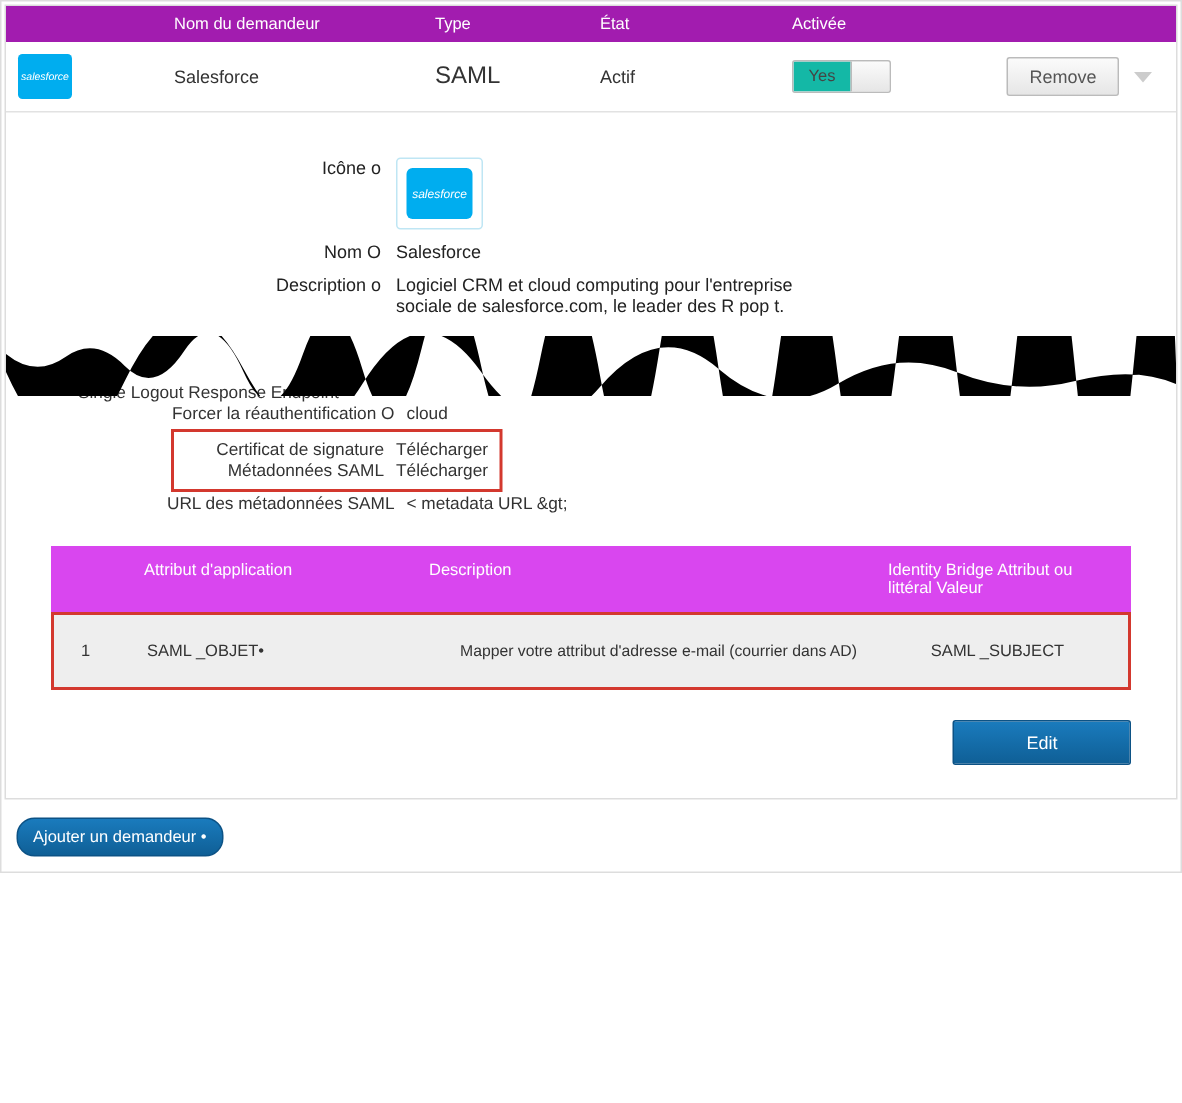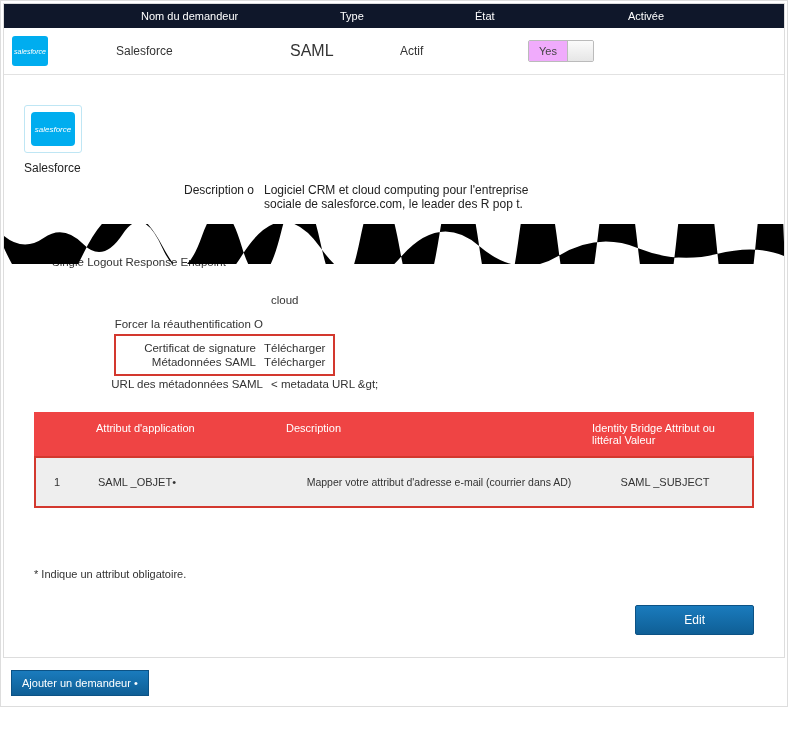--- a/index.html
+++ b/index.html
@@ -1,86 +1,86 @@
 <!DOCTYPE html>
 <html><head>
 <meta charset="utf-8">
 <style>
   * { box-sizing: border-box; margin: 0; padding: 0; }
   body { font-family: Arial, Helvetica, sans-serif; font-size: 12px; color: #333; background: #fff; width: 788px; }
   .outer { border: 1px solid #ddd; padding: 2px; margin: 0; }
   .inner-card { border: 1px solid #ddd; background: #fff; }
 
-  .hdr { display: flex; background: #0f172a; color: #fff; font-size: 11px; align-items: center; height: 24px; padding: 0 8px; gap: 25px; }
+  .hdr { display: flex; background: #a21caf; color: #fff; font-size: 11px; align-items: center; height: 24px; padding: 0 8px; }
   .hdr .col-logo { width: 104px; }
   .hdr .col-name { width: 174px; }
   .hdr .col-type { width: 110px; }
   .hdr .col-state { width: 128px; }
   .hdr .col-active { width: 100px; }
   .hdr .col-actions { flex: 1; }
 
   .row1 { display: flex; align-items: center; padding: 8px; border-bottom: 1px solid #e2e2e2; }
   .row1 .col-logo { width: 104px; }
   .row1 .col-name { width: 174px; font-size: 12px; }
   .row1 .col-type { width: 110px; font-size: 16px; }
   .row1 .col-state { width: 128px; font-size: 12px; }
   .row1 .col-active { width: 100px; }
   .row1 .col-actions { flex: 1; text-align: right; display:flex; justify-content:flex-end; align-items:center; gap:10px; padding-right: 8px;}
 
   .sf-logo-sm { width: 36px; height: 30px; background: #00ADEF; border-radius: 3px; display: flex; align-items:center; justify-content:center; color:#fff; font-size:7px; font-style: italic; }
 
   .toggle-yes {
     display: inline-flex; border: 1px solid #bbb; border-radius: 2px; overflow: hidden; box-shadow: inset 0 1px 2px rgba(0,0,0,0.15);
   }
-  .toggle-yes .yes { background: #f0abfc; color:#444; font-size:11px; padding: 4px 10px; }
+  .toggle-yes .yes { background: #14b8a6; color:#444; font-size:11px; padding: 4px 10px; }
   .toggle-yes .knob { background: linear-gradient(#fbfbfb,#e6e6e6); width: 26px; border-left: 1px solid #bbb; }
 
   .btn-remove { background: linear-gradient(#fbfbfb,#e6e6e6); border: 1px solid #bbb; border-radius: 2px; padding: 5px 14px; font-size: 12px; color:#555; cursor:pointer; }
   .caret { width:0;height:0;border-left:6px solid transparent;border-right:6px solid transparent;border-top:7px solid #ccc; }
 
   .details { padding: 30px 20px 10px 20px; }
   .detail-row { display:flex; align-items:flex-start; margin-bottom:8px; font-size:12px; }
   .detail-row .lab { width: 240px; text-align: right; padding-right: 10px; color:#222; }
   .detail-row .val { flex:1; color:#222; max-width: 300px; }
   .sf-logo-lg { width: 58px; height: 48px; border:1px solid #bfe6f4; border-radius:3px; display:flex; align-items:center; justify-content:center; }
   .sf-logo-lg-inner { width: 44px; height: 34px; background: #00ADEF; border-radius: 4px; display:flex; align-items:center; justify-content:center; color:#fff; font-size:8px; font-style: italic;}
 
   .tear { position:relative; height: 40px; overflow:hidden; margin-top: -5px; }
   .tear svg { width:100%; height:40px; display:block; }
 
   .post-tear { padding: 0 20px 10px 20px; margin-top: -10px; }
   .pt-row { display:flex; align-items:center; font-size:11.5px; color:#333; margin: 2px 0; }
   .pt-row .lab { text-align:right; padding-right:8px; }
   .pt-row .val { padding-left:0; }
-  .label-w1 { width: 247px; margin-top: 48px; }
+  .label-w1 { width: 247px; }
   .label-w2 { width: 247px; }
 
   .red-box-1 { border: 2px solid #d3382e; padding: 4px 8px; display:inline-block; margin-left: 90px; margin-top:2px; }
   .red-box-1 .pt-row .lab { width: 140px; }
 
   .attr-section { padding: 10px 30px 20px 30px; }
-  .attr-header { display:flex; background:#ef4444; color:#fff; font-size:11px; padding: 10px 12px; }
+  .attr-header { display:flex; background:#d946ef; color:#fff; font-size:11px; padding: 10px 12px; }
   .attr-header .c0 { width: 50px; }
   .attr-header .c1 { width: 190px; }
   .attr-header .c2 { flex:1; }
   .attr-header .c3 { width: 150px; }
   .attr-body-wrap { border: 2px solid #d3382e; border-top: 2px solid #d3382e; }
   .attr-body { display:flex; background:#eeeeee; font-size:11px; padding: 18px 12px; align-items:center; }
   .attr-body .c0 { width: 50px; padding-left: 6px; }
   .attr-body .c1 { width: 190px; }
   .attr-body .c2 { flex:1; text-align:center; font-size:10.5px; }
   .attr-body .c3 { width: 150px; text-align: center; }
 
   .footnote { padding: 40px 30px 25px 30px; font-size: 11px; color:#333; }
 
   .edit-row { text-align:right; padding: 0 30px 22px 30px; }
   .btn-edit { background: linear-gradient(#1a7bbd,#0f5f96); color:#fff; border: 1px solid #0c5285; border-radius: 2px; padding: 7px 48px; font-size:12px; cursor:pointer; }
 
   .bottom-bar { display:flex; justify-content:space-between; align-items:center; padding: 12px 8px 8px 8px; }
-  .btn-add { background: linear-gradient(#1a7bbd,#0f5f96); color:#fff; border: 1px solid #0c5285; border-radius: 0; padding: 6px 10px; font-size:11px; cursor:pointer; }
+  .btn-add { background: linear-gradient(#1a7bbd,#0f5f96); color:#fff; border: 1px solid #0c5285; border-radius: 12px; padding: 6px 10px; font-size:11px; cursor:pointer; }
   .btn-suspend { background: linear-gradient(#fbfbfb,#e6e6e6); border:1px solid #bbb; border-radius:2px; padding: 5px 8px; font-size:8.5px; color:#555; cursor:pointer; }
 </style>
 </head>
 <body>
 
 <div class="outer">
   <div class="inner-card">
 
     <div class="hdr">
       <div class="col-logo"></div>
@@ -97,31 +97,37 @@
       </div>
       <div class="col-name">Salesforce</div>
       <div class="col-type">SAML</div>
       <div class="col-state">Actif</div>
       <div class="col-active">
         <div class="toggle-yes">
           <div class="yes">Yes</div>
           <div class="knob"></div>
         </div>
       </div>
+      <div class="col-actions">
+        <button class="btn-remove">Remove</button>
+        <div class="caret"></div>
+      </div>
     </div>
 
     <div class="details">
       <div class="detail-row">
+        <div class="lab">Icône o</div>
         <div class="val">
           <div class="sf-logo-lg">
             <div class="sf-logo-lg-inner">salesforce</div>
           </div>
         </div>
       </div>
       <div class="detail-row">
+        <div class="lab">Nom O</div>
         <div class="val">Salesforce</div>
       </div>
       <div class="detail-row">
         <div class="lab">Description o</div>
         <div class="val">Logiciel CRM et cloud computing pour l'entreprise sociale de salesforce.com, le leader des R pop t.</div>
       </div>
     </div>
 
     <div class="tear">
       <svg viewBox="0 0 788 40" preserveAspectRatio="none">
@@ -163,21 +169,20 @@
       <div class="attr-body-wrap">
         <div class="attr-body">
           <div class="c0">1</div>
           <div class="c1">SAML _OBJET•</div>
           <div class="c2">Mapper votre attribut d'adresse e-mail (courrier dans AD)</div>
           <div class="c3">SAML _SUBJECT</div>
         </div>
       </div>
     </div>
 
-    <div class="footnote">* Indique un attribut obligatoire.</div>
 
     <div class="edit-row">
       <button class="btn-edit">Edit</button>
     </div>
 
   </div>
 
   <div class="bottom-bar">
     <button class="btn-add">Ajouter un demandeur •</button>
   </div>

